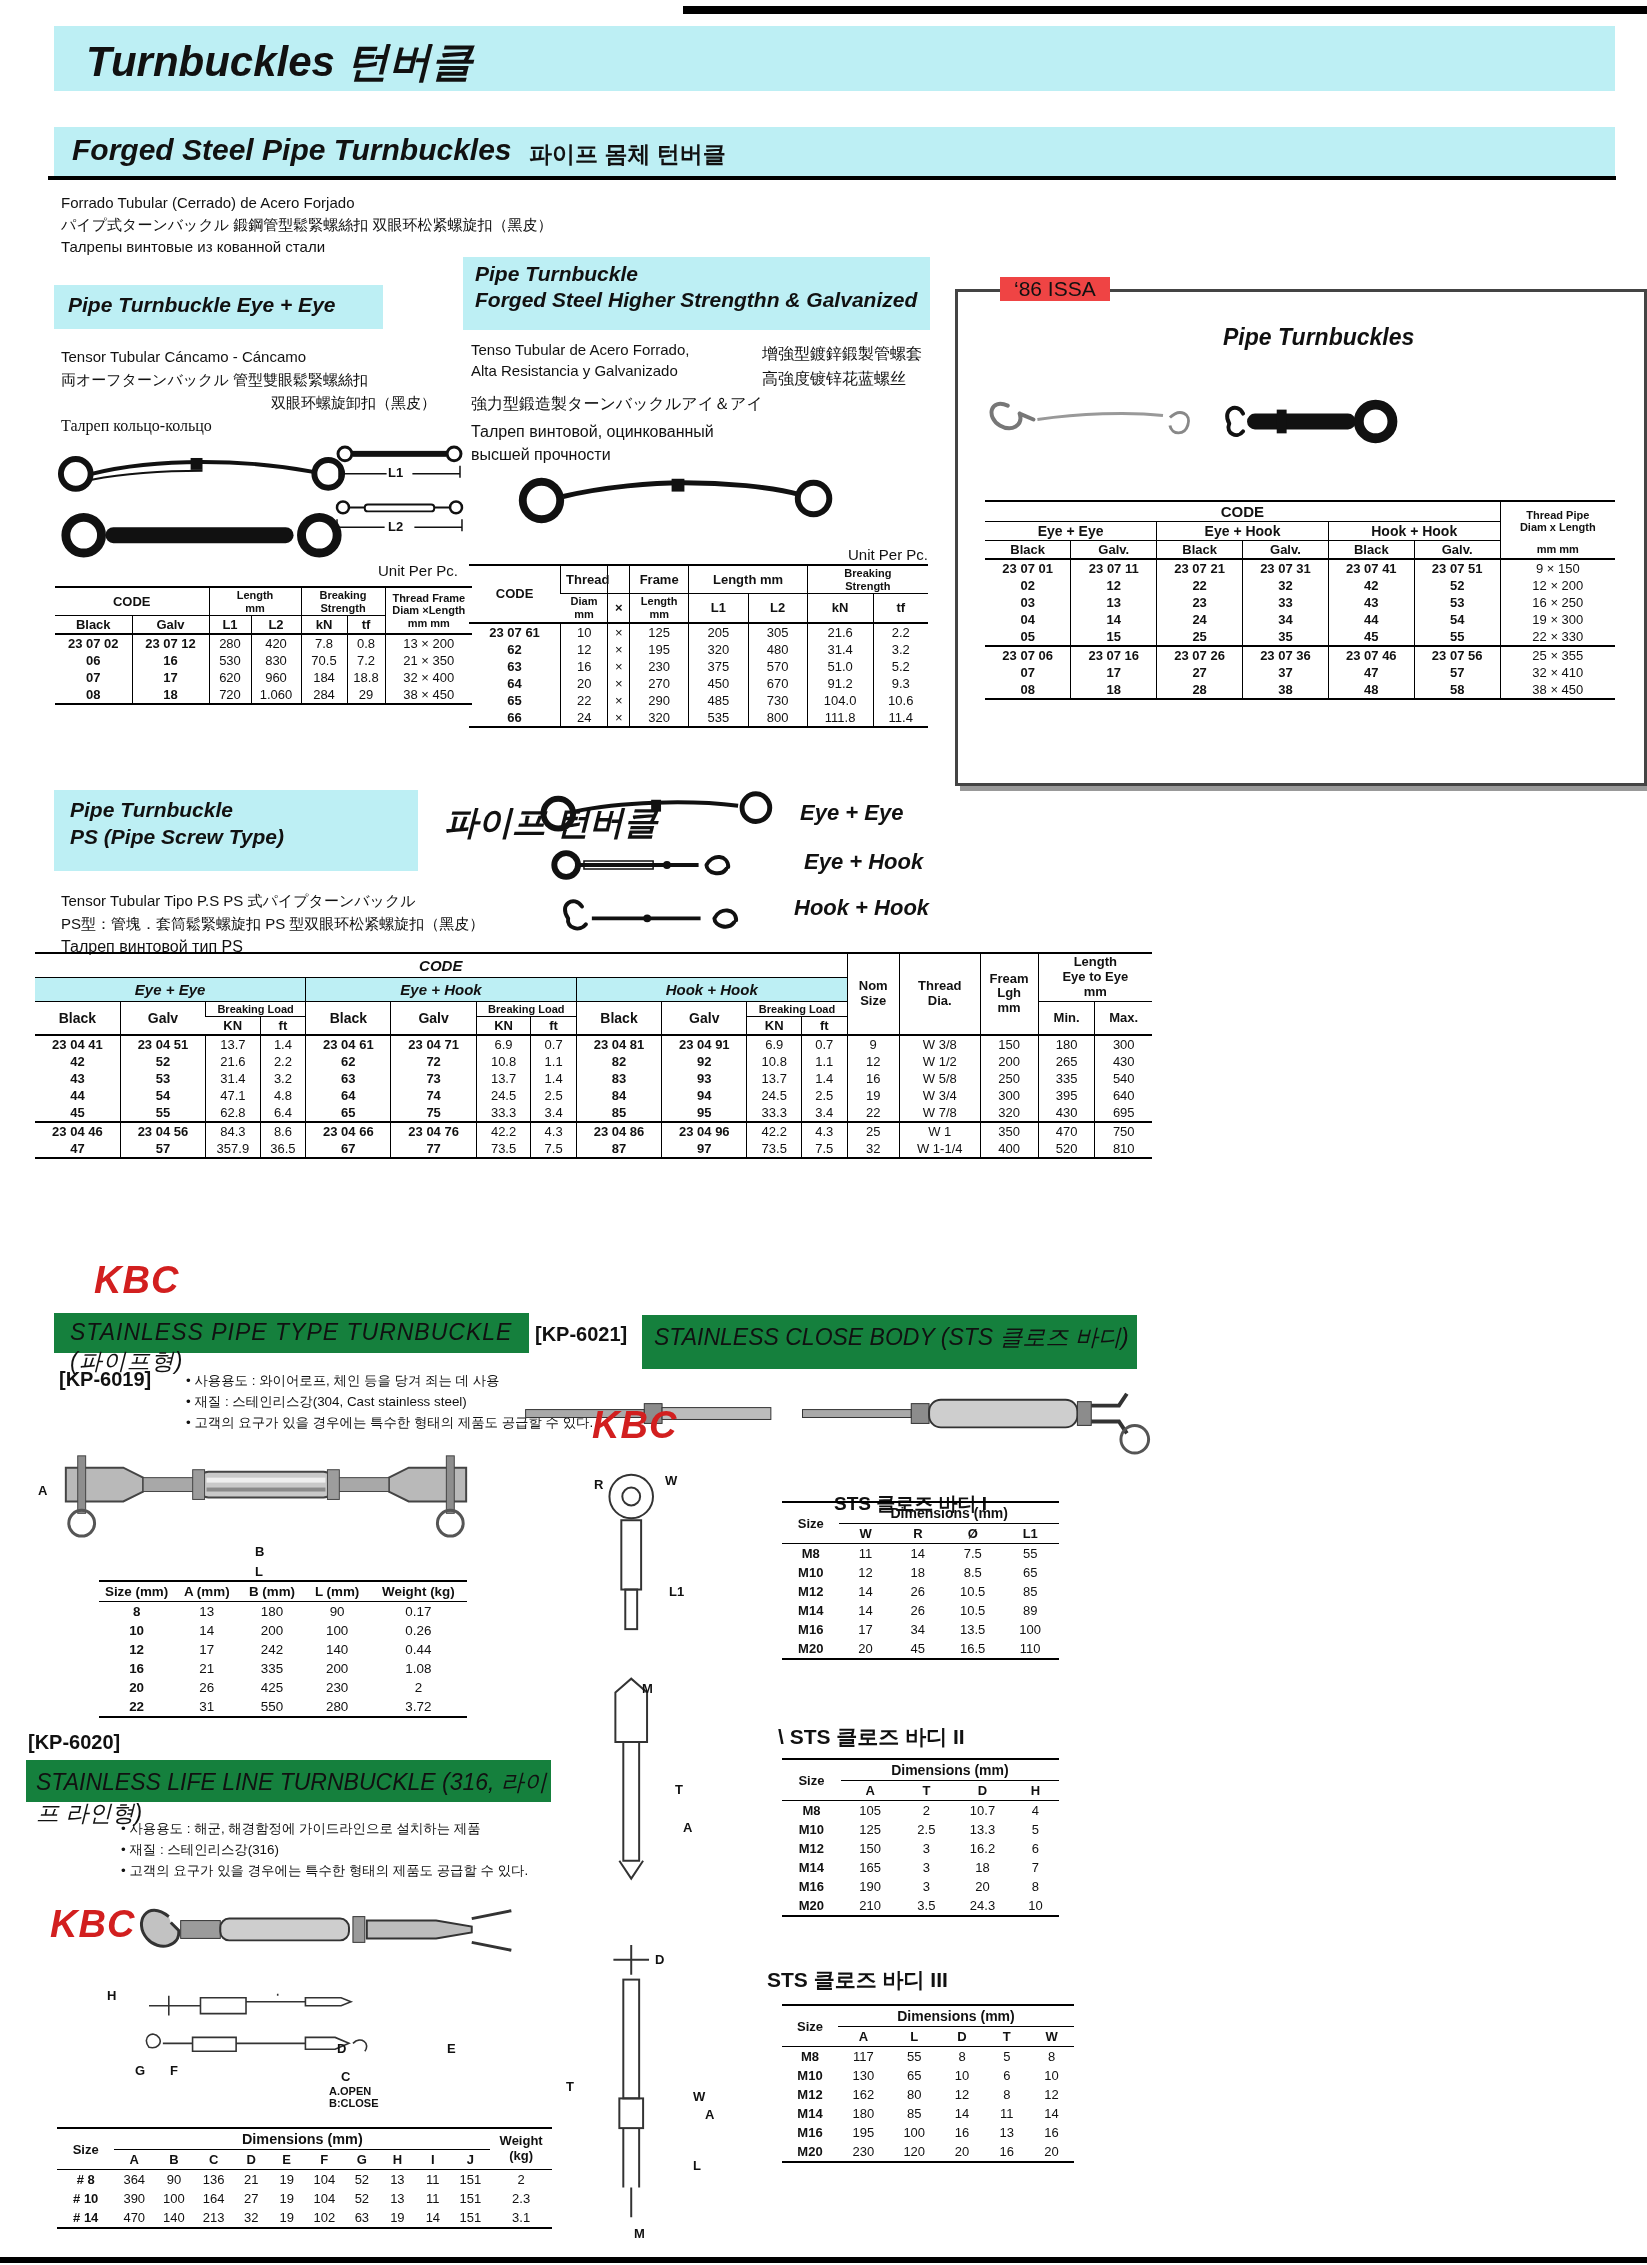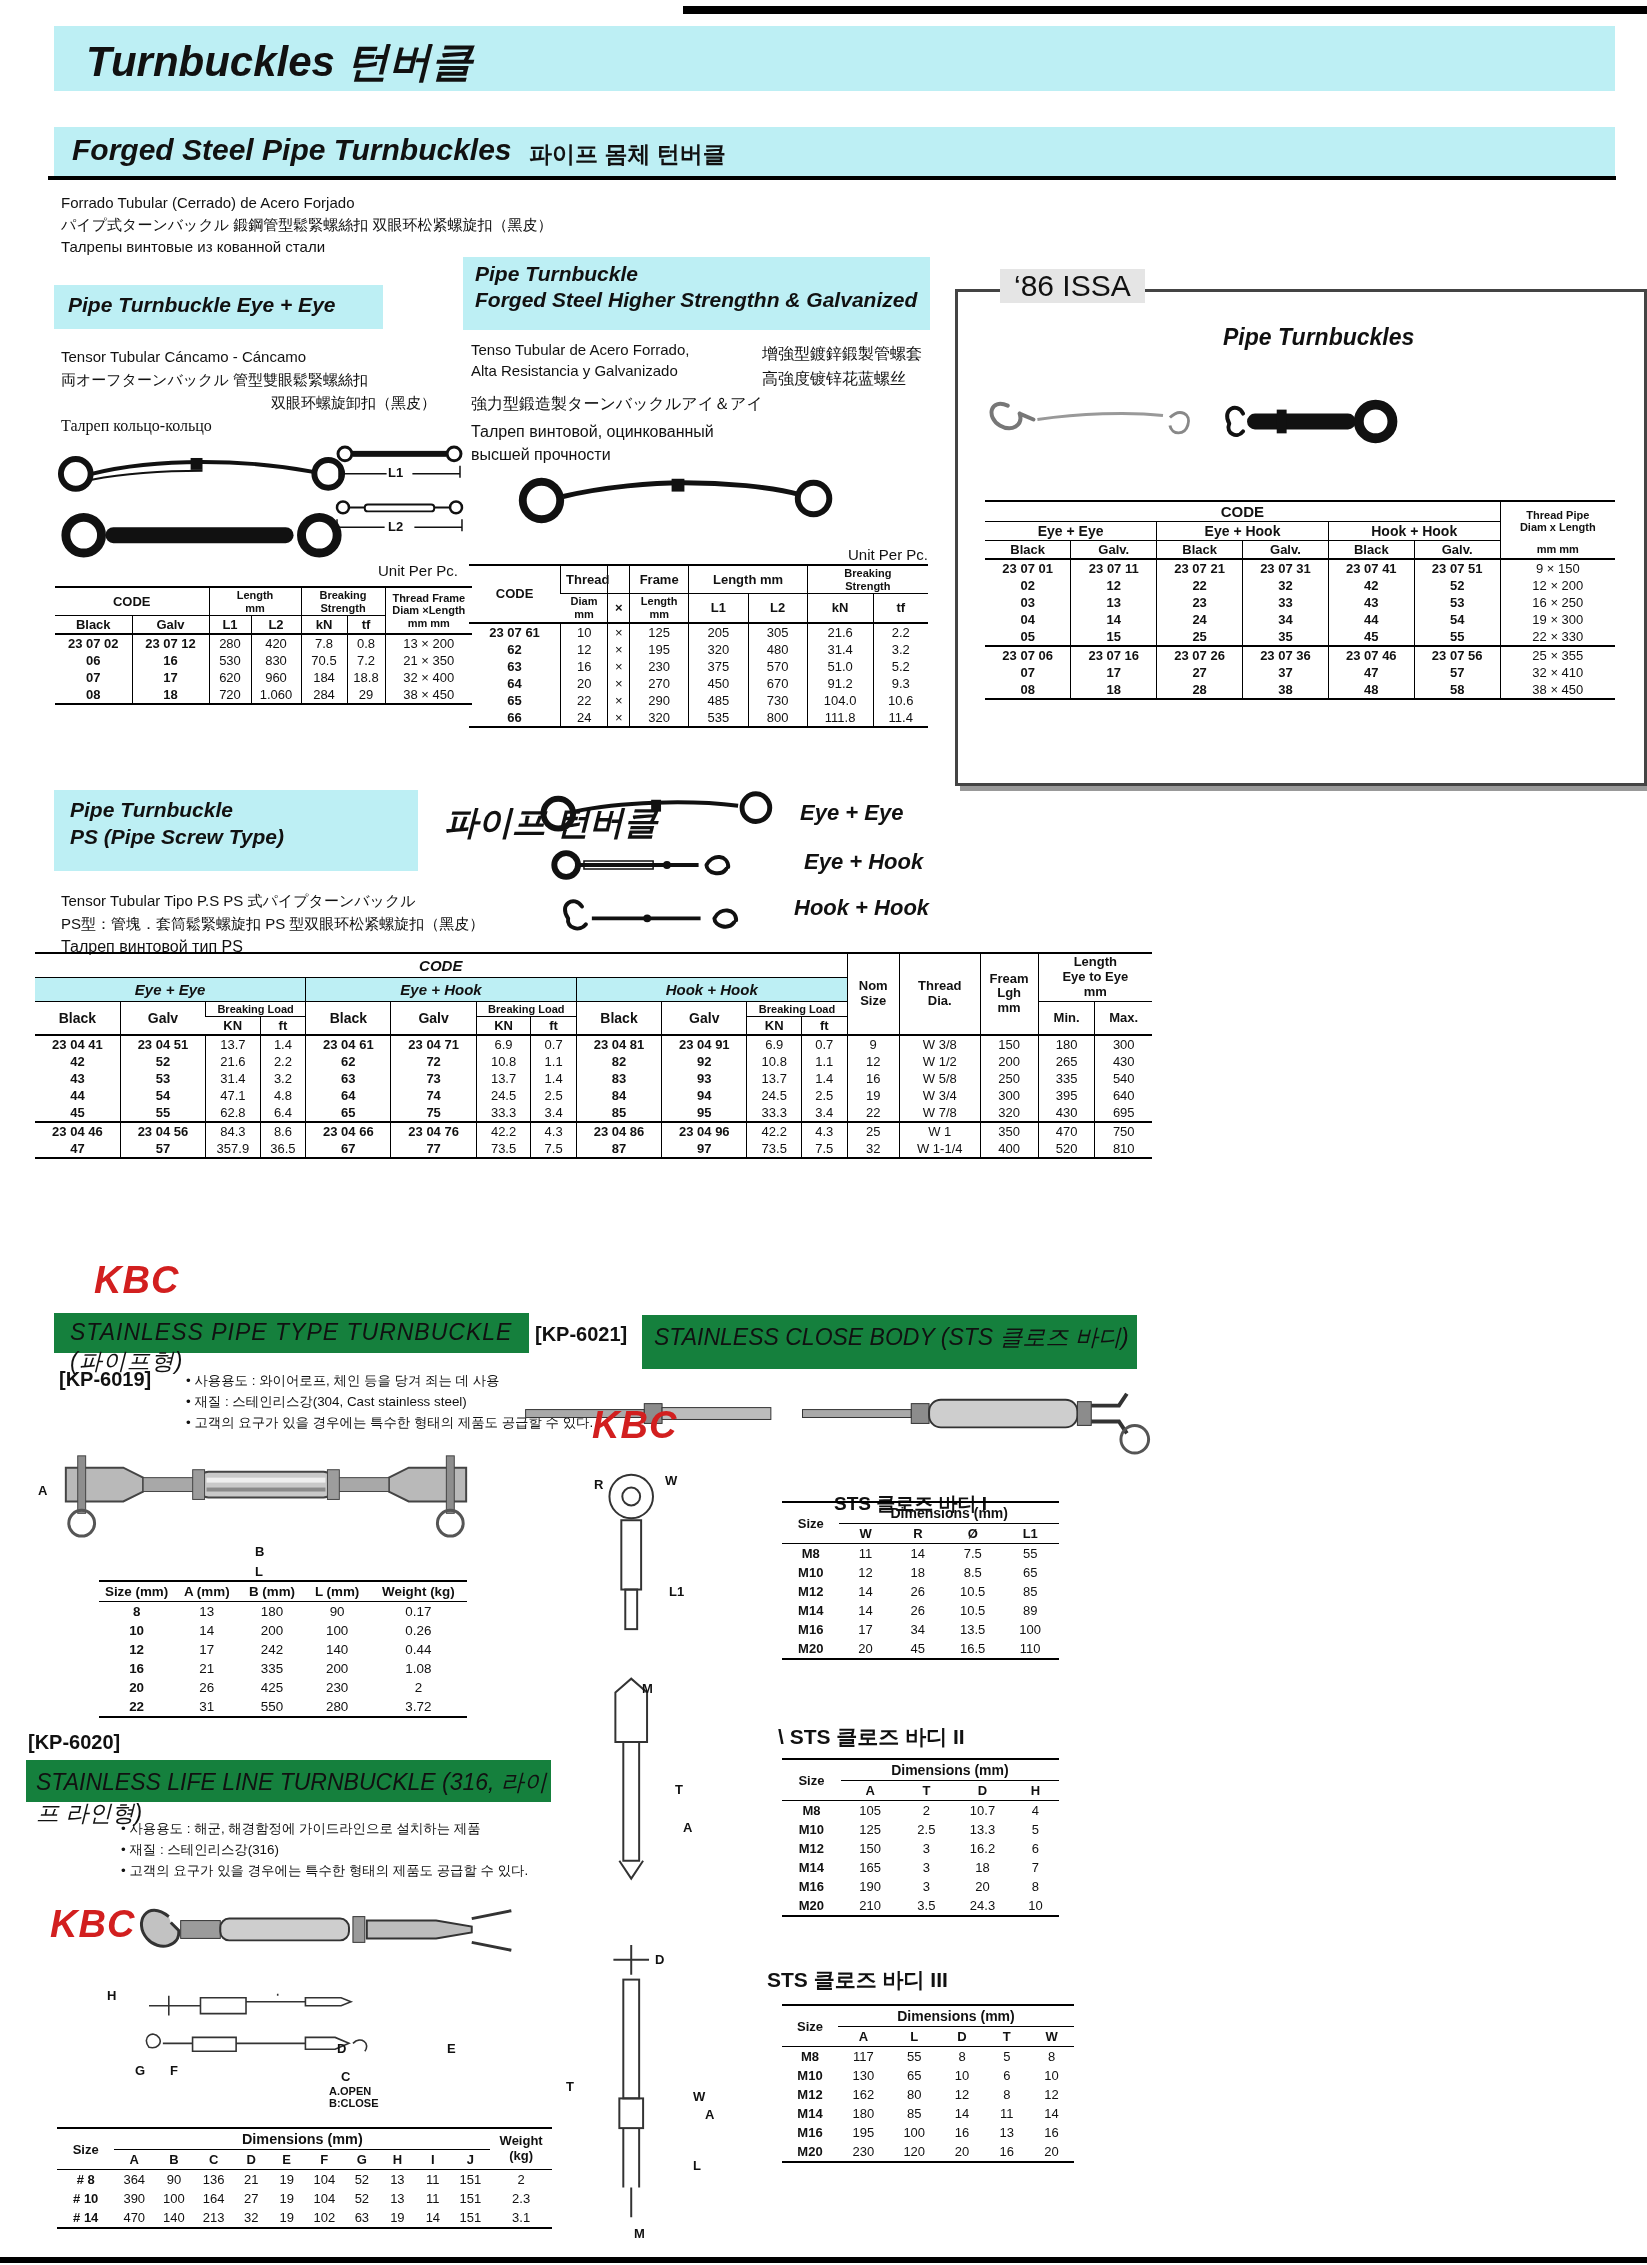--- a/index.html
+++ b/index.html
@@ -288,21 +288,21 @@
           <td>320</td>
           <td>535</td>
           <td>800</td>
           <td>111.8</td>
           <td>11.4</td>
         </tr>
       </tbody>
   </table>
 
   <div class="abs" style="left:955px;top:289px;width:686px;height:491px;border:3px solid #444;box-shadow:5px 5px 0 #999;"></div>
-  <span class="abs" style="left:1000px;top:269px;background:#e5e5e5;padding:0 14px;font-size:30px;">‘86 ISSA</span>
+  <span class="abs" style="left:1000px;top:277px;background:#ef4444;padding:0 14px;font-size:21px;">‘86 ISSA</span>
   <span class="abs it" style="left:1223px;top:324px;font-size:23px;">Pipe Turnbuckles</span>
   <svg class="abs" style="left:980px;top:376px;" width="455" height="89" viewBox="0 0 460 90">
     <path d="M28 30 C10 22 6 42 20 50 C32 57 44 50 40 38 M40 38 l14 6" fill="none" stroke="#777" stroke-width="4" stroke-linecap="round"></path>
     <path d="M58 44 C100 38 150 36 185 40" fill="none" stroke="#999" stroke-width="3"></path>
     <path d="M192 42 c10 -10 22 -4 18 8 c-3 10 -16 10 -18 0" fill="none" stroke="#888" stroke-width="3"></path>
     <path d="M252 48 c-8 -14 8 -22 14 -10 M252 48 c-4 10 8 16 14 8" fill="none" stroke="#111" stroke-width="4" stroke-linecap="round"></path>
     <rect x="270" y="38" width="110" height="16" rx="8" fill="#111"></rect>
     <rect x="300" y="34" width="10" height="24" fill="#111"></rect>
     <circle cx="400" cy="46" r="17" fill="none" stroke="#111" stroke-width="10"></circle>
   </svg>

